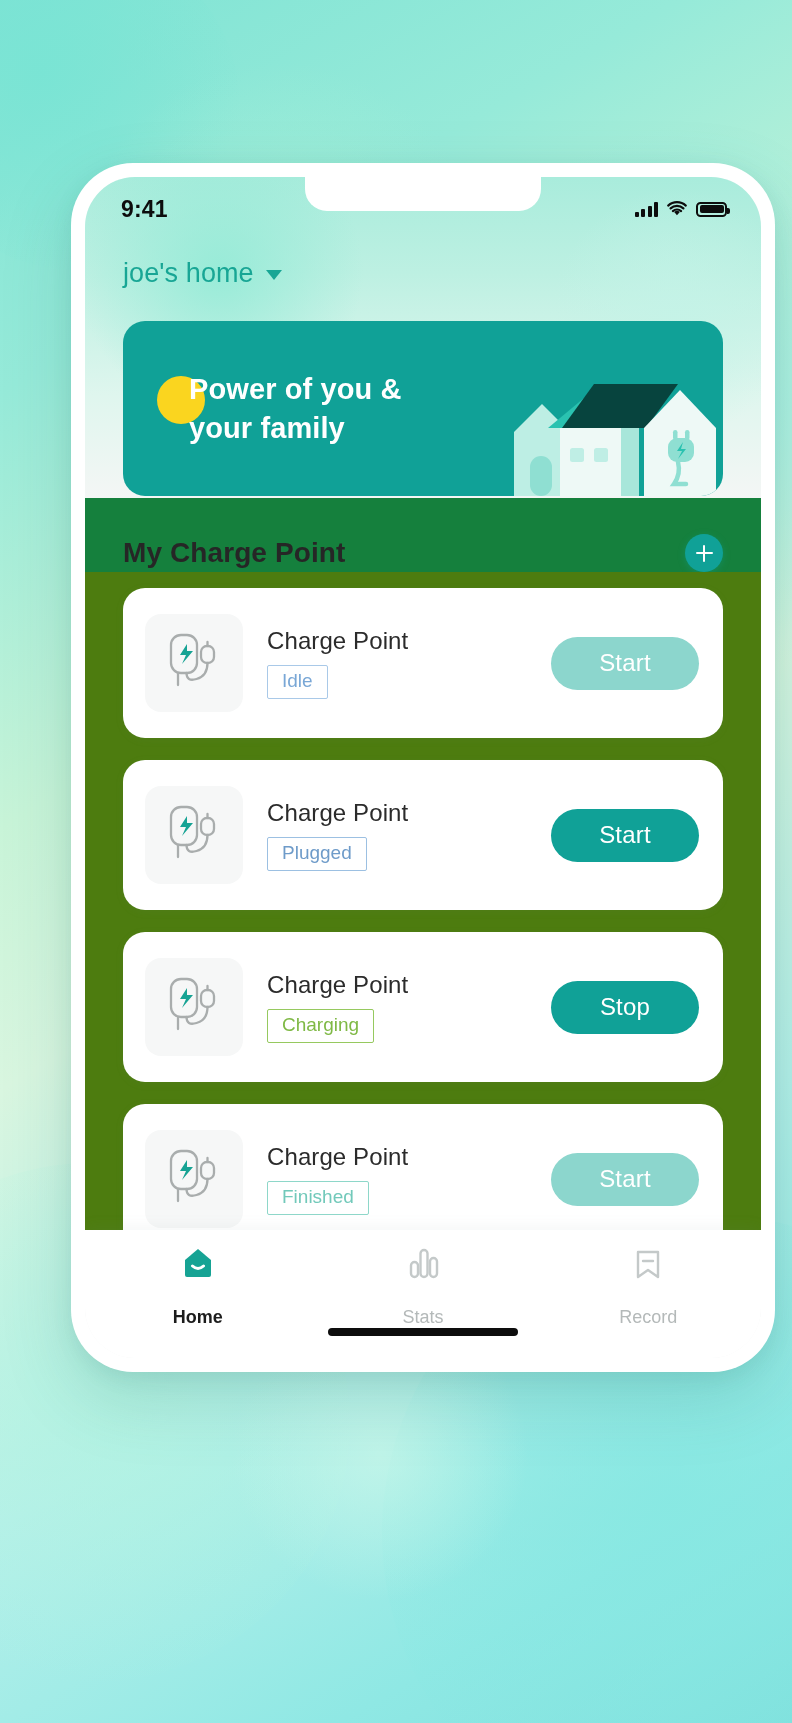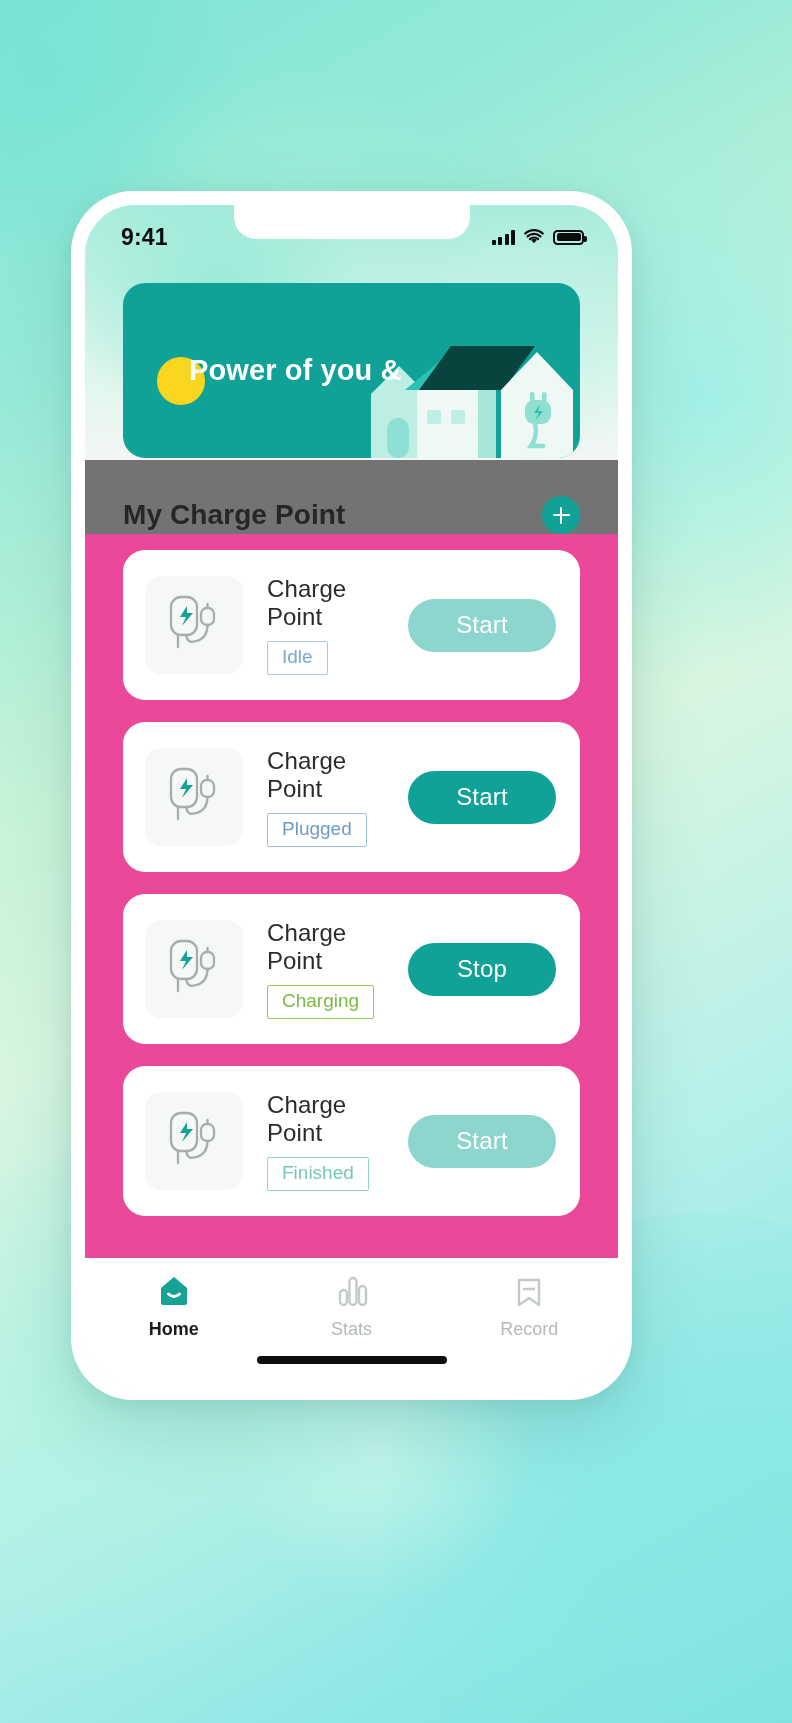--- a/index.html
+++ b/index.html
@@ -54,22 +54,22 @@
   .blob-6 {
     width: 300px; height: 300px;
     left: 230px; bottom: 120px;
     background: radial-gradient(circle at 50% 50%, rgba(205,248,233,.65), rgba(205,248,233,0) 70%);
   }
 
   
   .phone {
     position: absolute;
     left: 71px;
-    top: 191px;
-    width: 561px;
+    top: 163px;
+    width: 704px;
     height: 1209px;
     background: #ffffff;
     border-radius: 62px;
     box-shadow: 0 26px 70px rgba(40,120,110,.20), 0 6px 20px rgba(40,120,110,.10);
     padding: 14px;
   }
   .screen {
     position: relative;
     width: 100%;
     height: 100%;
@@ -238,21 +238,21 @@
     width: 215px;
     height: 130px;
   }
 
   
   .section-head {
     display: flex;
     align-items: center;
     justify-content: space-between;
     padding: 36px 38px 0 38px;
-    background: #737373;
+    background: #15803d;
     flex: 0 0 auto;
   }
   .section-title {
     font-size: 28px;
     font-weight: bold;
     color: #262626;
     letter-spacing: .1px;
   }
   .add-btn {
     width: 38px; height: 38px;
@@ -272,21 +272,21 @@
     background: #ffffff;
     border-radius: 2px;
   }
   .add-btn::before { width: 17px; height: 2.6px; }
   .add-btn::after  { width: 2.6px; height: 17px; }
 
   
   .card-list {
     flex: 1 1 auto;
     overflow: hidden;
-    background: #ec4899;
+    background: #4d7c0f;
     padding: 16px 38px 0 38px;
   }
   .cp-card {
     background: #ffffff;
     border-radius: 22px;
     height: 150px;
     margin-bottom: 22px;
     display: flex;
     align-items: center;
     padding: 0 24px 0 22px;
@@ -351,21 +351,21 @@
     padding-top: 14px;
     box-shadow: 0 -3px 14px rgba(120,140,135,.08);
     position: relative;
     z-index: 4;
   }
   .tab {
     flex: 1 1 0;
     display: flex;
     flex-direction: column;
     align-items: center;
-    gap: 9px;
+    gap: 25px;
     cursor: pointer;
   }
   .tab-label {
     font-size: 18px;
     color: #b4b9b9;
   }
   .tab.active .tab-label {
     color: #1c1c1c;
     font-weight: bold;
   }
@@ -414,26 +414,31 @@
             <path d="M4.6 7.4a9.6 9.6 0 0 1 12.8 0" stroke="#0d0d0d" stroke-width="2.2" fill="none" stroke-linecap="round"></path>
             <path d="M6.9 10.1a6.2 6.2 0 0 1 8.2 0" stroke="#0d0d0d" stroke-width="2.2" fill="none" stroke-linecap="round"></path>
             <path d="M2.2 4.6a13 13 0 0 1 17.6 0" stroke="#0d0d0d" stroke-width="2.2" fill="none" stroke-linecap="round"></path>
           </svg>
           <span class="batt">
               <span></span>
             </span>
         </div>
       </div>
 
+      <div class="home-selector">
+        <span class="home-name">joe's home</span>
+        <span class="caret"></span>
+      </div>
 
       <div class="banner-wrap">
         <div class="banner">
           <div class="banner-text-area">
             <span class="sun"></span>
             <div class="banner-title">Power of you &amp;</div>
+            <div class="banner-title">your family</div>
           </div>
           <svg class="banner-art" viewBox="0 0 215 130">
 
             <path d="M6 66 L34 38 L62 66 L62 130 L6 130 Z" fill="#bdeee4"></path>
 
             <rect x="22" y="90" width="22" height="40" rx="11" fill="#8fdfd2"></rect>
 
             <rect x="52" y="62" width="76" height="68" fill="#eef9f6"></rect>
             <rect x="62" y="82" width="14" height="14" rx="2.5" fill="#bfeee5"></rect>
             <rect x="86" y="82" width="14" height="14" rx="2.5" fill="#bfeee5"></rect>

